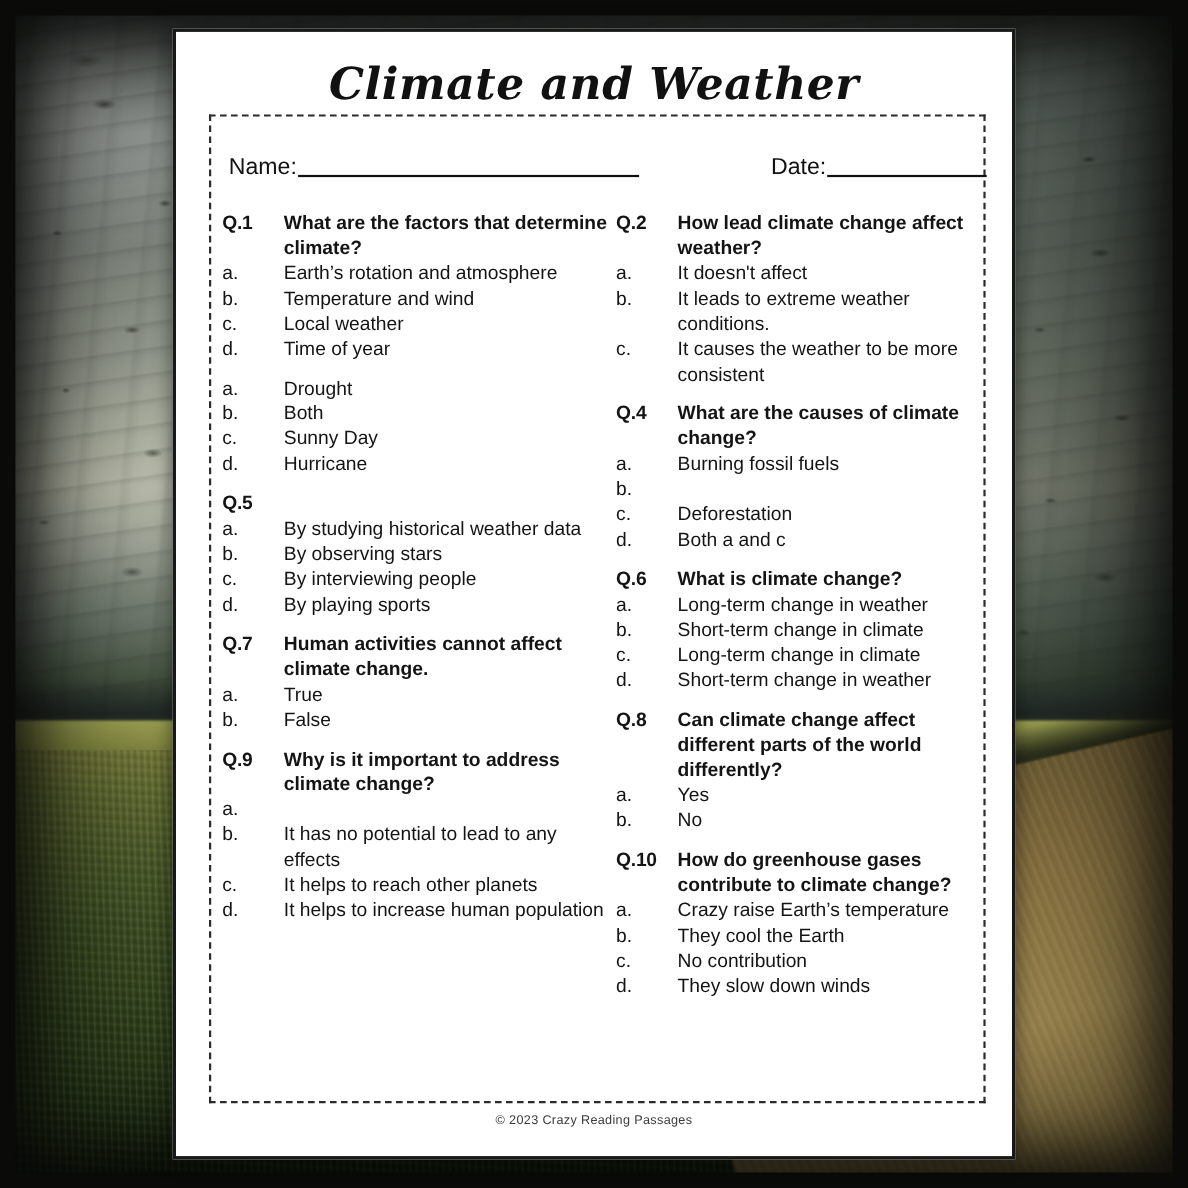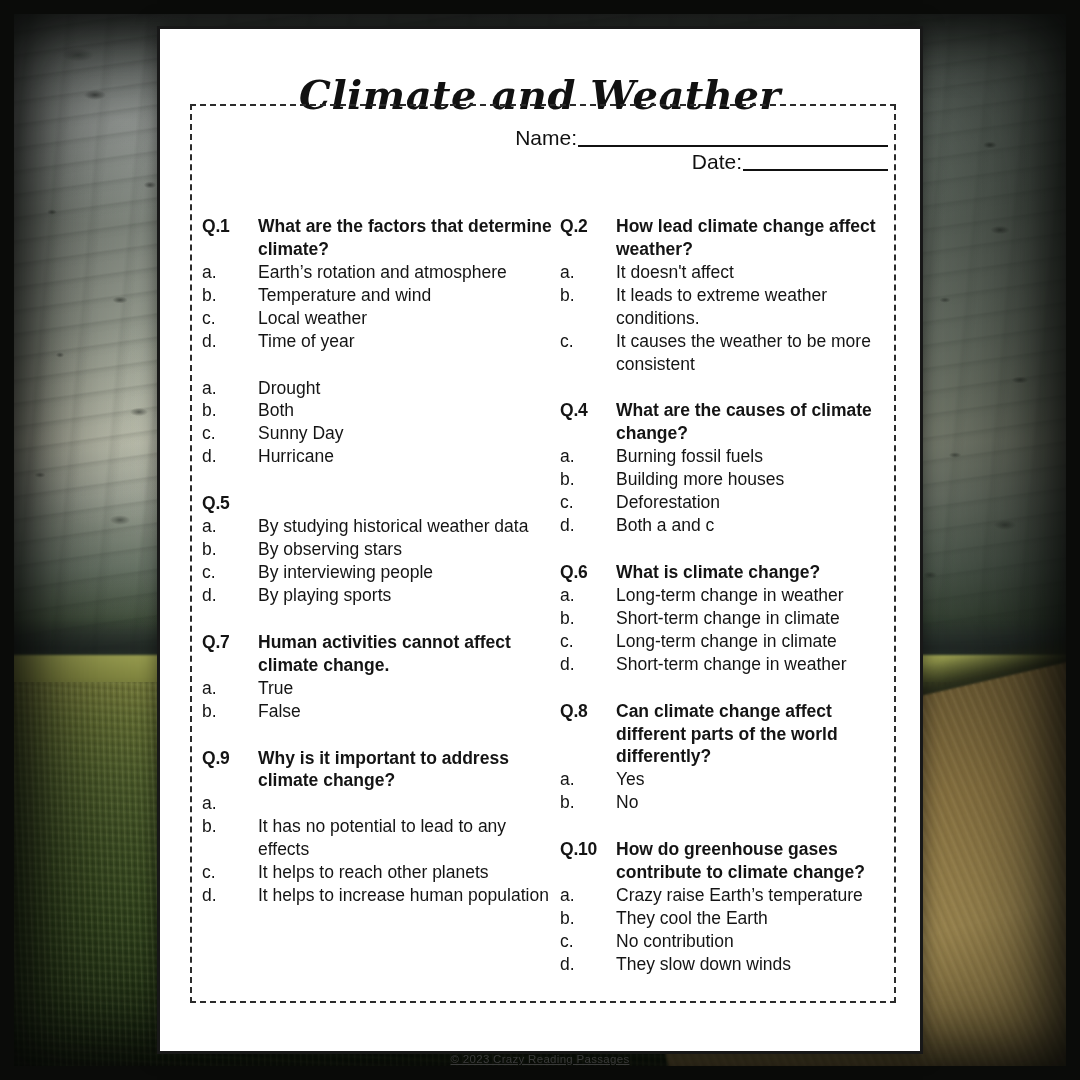--- a/index.html
+++ b/index.html
@@ -207,21 +207,21 @@
     box-shadow: 0 0 18px rgba(0,0,0,0.55);
   }
   .ws-title {
     text-align: center;
     font-family: "DejaVu Serif", serif;
     font-style: italic;
     font-weight: bold;
     font-size: 40px;
     color: #111111;
     letter-spacing: 0.5px;
-    margin: 44px 0 0 0;
+    margin: 26px 0 0 0;
     padding: 0 20px;
     line-height: 1.1;
     white-space: nowrap;
   }
 
   .dashed-area {
     position: absolute;
     left: 30px;
     top: 75px;
     width: 706px;
@@ -232,80 +232,78 @@
 
   
   .nd-row {
     position: absolute;
     left: 48px;
     top: 97px;
     width: 680px;
     height: 38px;
     display: flex;
     align-items: flex-end;
-    flex-direction: column;
   }
   .nd-field {
     display: flex;
     align-items: flex-end;
     font-size: 21px;
     color: #111;
     white-space: nowrap;
   }
   .nd-field .nd-label { padding-right: 1px; }
   .nd-rule {
     display: inline-block;
     border-bottom: 2px solid #111;
     height: 1px;
     margin-bottom: 3px;
   }
   .nd-name { margin-left: 0; }
   .nd-name .nd-rule { width: 310px; }
-  .nd-date { margin-left: 76px; }
+  .nd-date { margin-left: 120px; }
   .nd-date .nd-rule { width: 145px; }
 
   
   .qgrid {
     position: absolute;
     left: 42px;
     top: 162px;
     width: 700px;
     display: flex;
     gap: 0px;
   }
   .qcol { width: 350px; box-sizing: border-box; }
   .qcol.right { padding-left: 8px; }
 
-  .qblock { margin-bottom: 13px; margin-top: 24px; }
+  .qblock { margin-bottom: 13px; }
   .qrow {
     display: flex;
     align-items: flex-start;
     font-size: 17.5px;
     line-height: 1.31;
     color: #141414;
   }
   .qrow.head { font-weight: bold; }
   .qrow .lead {
     flex: 0 0 56px;
     max-width: 56px;
   }
   .qrow.head .lead { letter-spacing: -0.2px; }
   .qrow .body { flex: 1 1 auto; }
   .opt { margin-top: 0px; }
 
   .ws-footer {
     position: absolute;
     left: 0;
-    top: 1024px;
+    top: 984px;
     width: 100%;
     text-align: center;
     font-size: 11.5px;
     color: #3a3a3a;
     letter-spacing: 0.3px;
-    text-decoration: underline;
   }
 </style>
 </head>
 <body>
 
 <div id="stage">
 
   <div class="bg-photo">
     <div class="bg-sky"></div>
     <div class="bg-sky-streaks"></div>
@@ -460,21 +458,20 @@
             <div class="qrow head">
               <span class="lead">Q.4</span>
               <span class="body">What are the causes of climate change?</span>
             </div>
             <div class="qrow opt">
               <span class="lead">a.</span>
               <span class="body">Burning fossil fuels</span>
             </div>
             <div class="qrow opt">
               <span class="lead">b.</span>
-              <span class="body">Building more houses</span>
             </div>
             <div class="qrow opt">
               <span class="lead">c.</span>
               <span class="body">Deforestation</span>
             </div>
             <div class="qrow opt">
               <span class="lead">d.</span>
               <span class="body">Both a and c</span>
             </div>
           </div>

